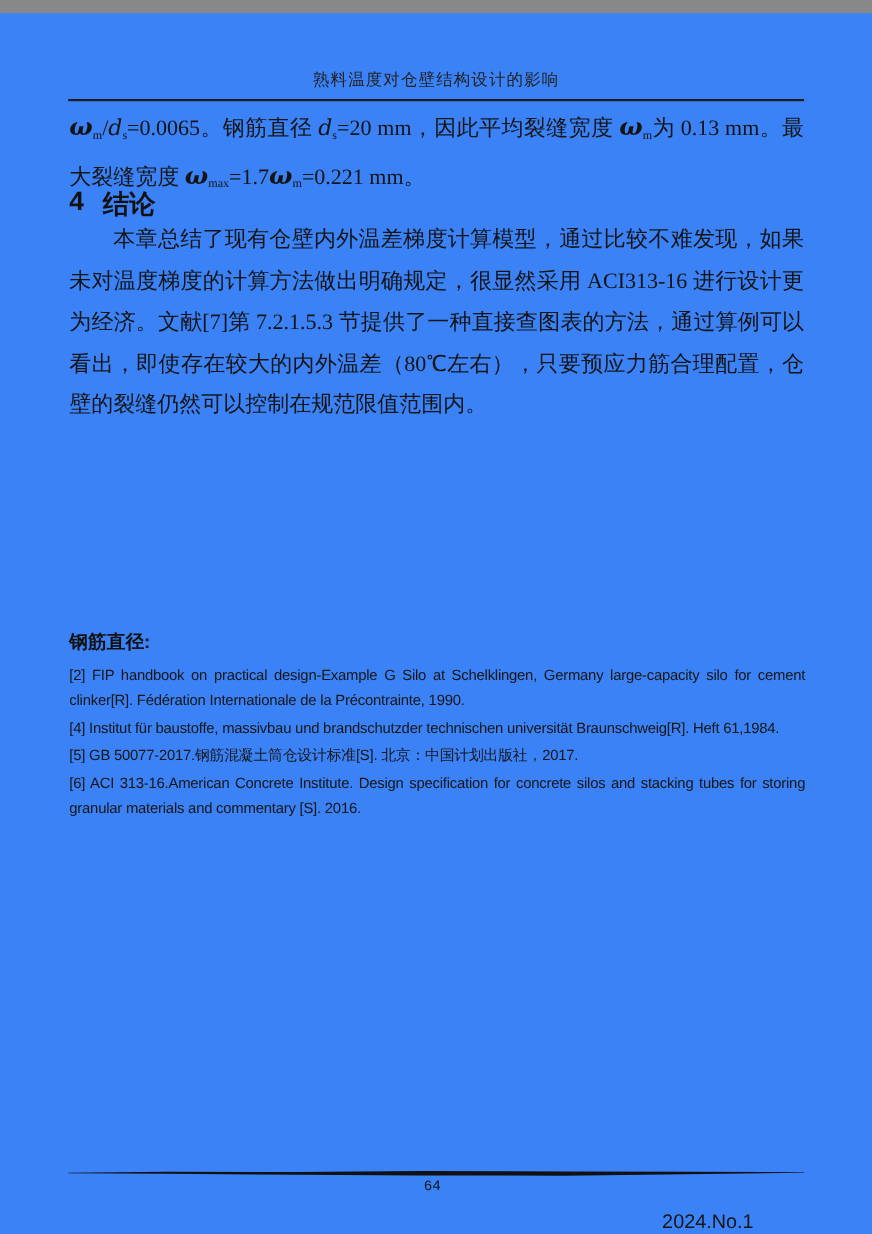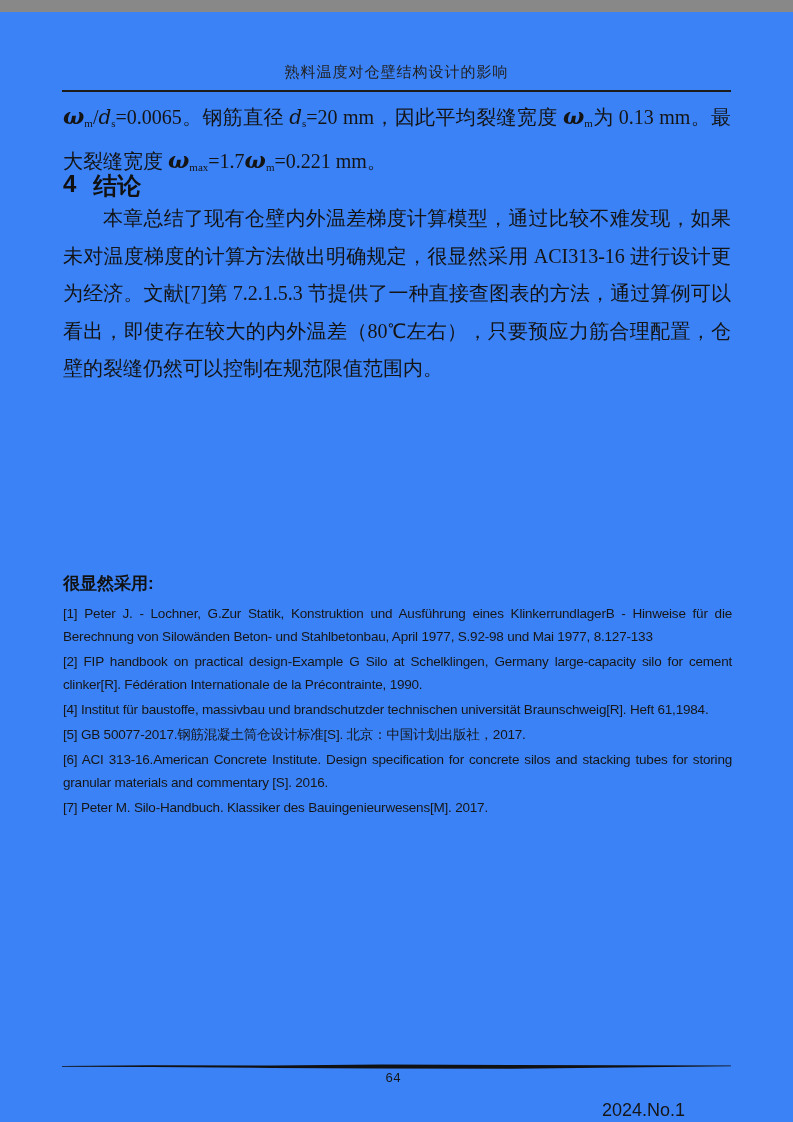--- a/index.html
+++ b/index.html
@@ -155,27 +155,25 @@
   <div class="intro"><span class="om">ω</span><span class="sb">m</span><span>/</span><span class="iv">d</span><span class="sb">s</span><span>=0.0065。钢筋直径 </span><span class="iv">d</span><span class="sb">s</span><span>=20 mm，因此平均裂缝宽度 </span><span class="om">ω</span><span class="sb">m</span><span>为 0.13 mm。最大裂缝宽度 </span><span class="om">ω</span><span class="sb">max</span><span>=1.7</span><span class="om">ω</span><span class="sb">m</span><span>=0.221 mm。</span></div>
 
   <div class="section-heading">
     <span>4</span>
     <span>结论</span>
   </div>
 
   <p class="section-paragraph">本章总结了现有仓壁内外温差梯度计算模型，通过比较不难发现，如果未对温度梯度的计算方法做出明确规定，很显然采用 ACI313-16 进行设计更为经济。文献[7]第 7.2.1.5.3 节提供了一种直接查图表的方法，通过算例可以看出，即使存在较大的内外温差（80℃左右），只要预应力筋合理配置，仓壁的裂缝仍然可以控制在规范限值范围内。</p>
 
   <div class="references">
-    <p class="ref-heading">很显然采用:</p>
-    <p class="ref-item">[1] Peter J. - Lochner, G.Zur Statik, Konstruktion und Ausführung eines KlinkerrundlagerB - Hinweise für die Berechnung von Silowänden Beton- und Stahlbetonbau, April 1977, S.92-98 und Mai 1977, 8.127-133</p>
+    <p class="ref-heading">钢筋直径:</p>
     <p class="ref-item">[2] FIP handbook on practical design-Example G Silo at Schelklingen, Germany large-capacity silo for cement clinker[R]. Fédération Internationale de la Précontrainte, 1990.</p>
     <p class="ref-item">[4] Institut für baustoffe, massivbau und brandschutzder technischen universität Braunschweig[R]. Heft 61,1984.</p>
     <p class="ref-item">[5] GB 50077-2017.钢筋混凝土筒仓设计标准[S]. 北京：中国计划出版社，2017.</p>
     <p class="ref-item">[6] ACI 313-16.American Concrete Institute. Design specification for concrete silos and stacking tubes for storing granular materials and commentary [S]. 2016.</p>
-    <p class="ref-item">[7] Peter M. Silo-Handbuch. Klassiker des Bauingenieurwesens[M]. 2017.</p>
   </div>
 
   <svg class="footer-rule" viewBox="0 0 669 6" preserveAspectRatio="none" aria-hidden="true">
     <polygon fill="#111111" points="0,2.1 90,1.2 210,1.5 320,0.5 450,1.0 560,1.3 669,1.6 669,2.2 560,3.4 450,4.8 320,4.6 210,3.9 90,3.1 0,2.7"></polygon>
   </svg>
   <div class="footer-page-number">64</div>
   <div class="footer-issue">2024.No.1</div>
 
 </div>
 

